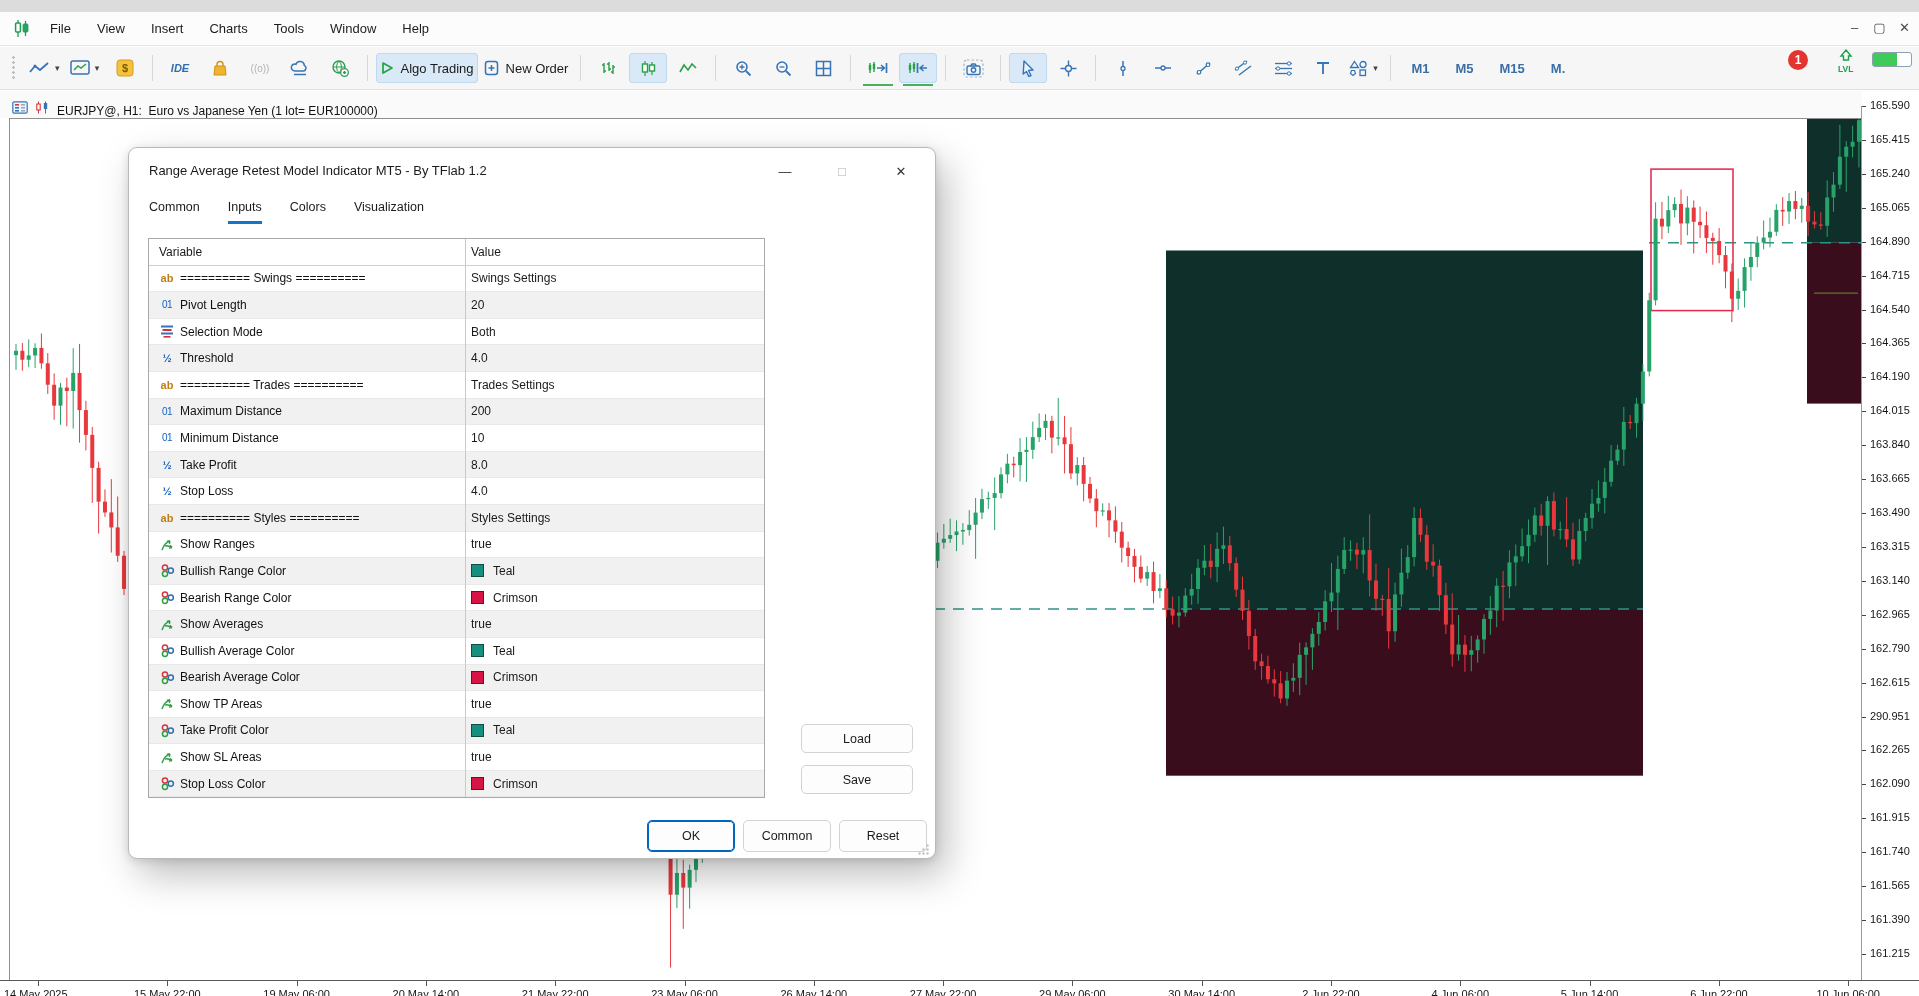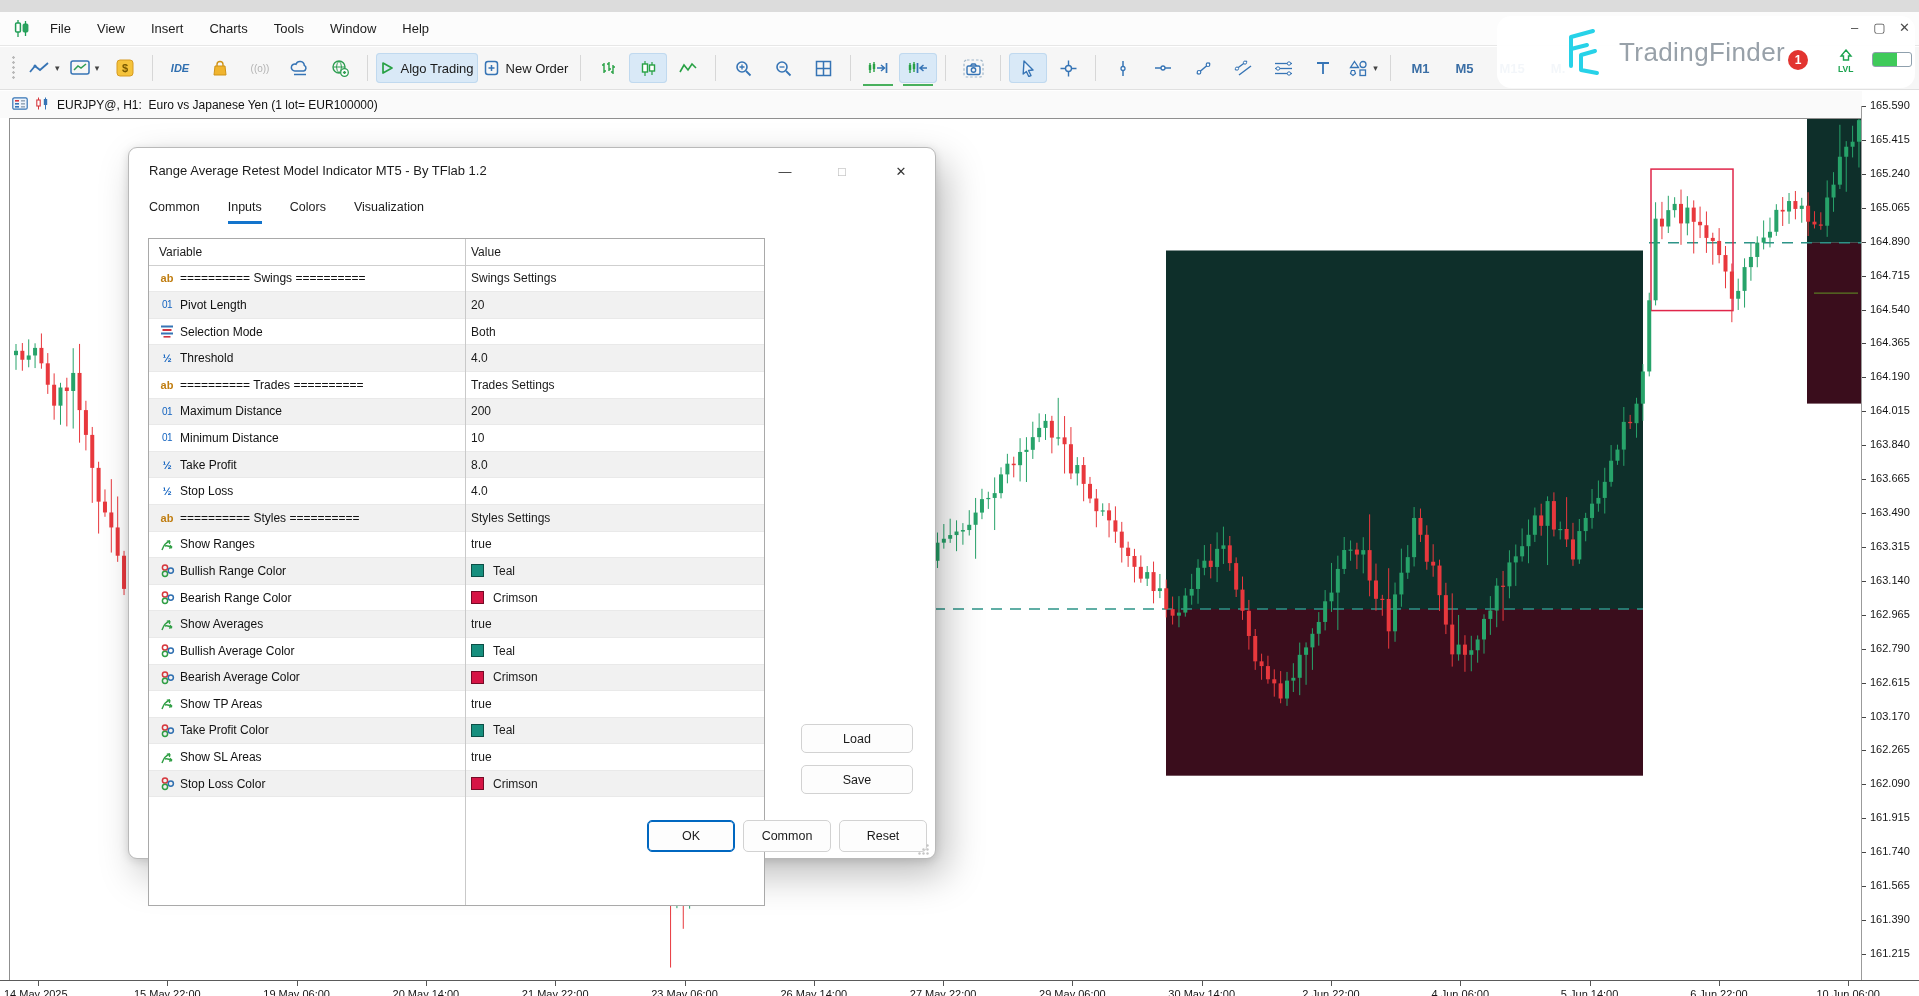--- a/index.html
+++ b/index.html
@@ -18,21 +18,21 @@
   .tb{height:30px;min-width:30px;padding:0 4px;display:flex;align-items:center;justify-content:center;
       border-radius:4px;margin:0 1px;position:relative;}
   .tb-active{background:#d9e9f7;box-shadow:inset 0 0 0 1px #c0d9ef;}
   .tb-under:after{content:"";position:absolute;left:4px;right:4px;bottom:-3px;height:2px;background:#49b05d;}
   .tb-sep{width:1px;height:26px;background:#d7d7d7;margin:0 7px;flex:0 0 1px;}
   .tb-lbl{font-size:13px;margin-left:7px;white-space:nowrap;}
   .tb-caret{font-size:9px;color:#444;margin-left:5px;}
   .tb-tf{color:#3a6ea5;font-size:13px;font-weight:bold;padding:0 8px;}
   
   #tabrow{position:absolute;left:0;top:79px;width:1862px;height:27px;background:#fafafa;
-          display:flex;align-items:center;gap:7px;padding-left:12px;box-sizing:border-box;}
+          display:flex;align-items:flex-end;gap:7px;padding-left:12px;box-sizing:border-box;}
   #tab-label{font-size:12px;white-space:pre;color:#111;}
   
   #chartwrap{position:absolute;left:9px;top:106px;width:1852px;height:862px;background:#fff;
              border-left:1px solid #8f8f8f;border-top:1px solid #8f8f8f;box-sizing:content-box;z-index:1;}
   #axisline{position:absolute;left:1861px;top:94px;width:1px;height:874px;background:#9b9b9b;z-index:4;}
   #priceaxis{position:absolute;left:1862px;top:88px;width:57px;height:880px;z-index:5;}
   .p-lbl{position:absolute;left:8px;font-size:11px;color:#151515;white-space:nowrap;}
   .p-tick{position:absolute;left:0;width:4px;height:1px;background:#444;}
   #timeaxis{position:absolute;left:0;top:968px;width:1919px;height:28px;background:#fff;
             border-top:1px solid #5a5a5a;box-sizing:border-box;z-index:5;}
@@ -55,21 +55,21 @@
   #dialog{position:absolute;left:128px;top:135px;width:806px;height:710px;background:#fff;
           border:1px solid #b9b9b9;border-radius:9px;z-index:30;
           box-shadow:10px 16px 38px rgba(0,0,0,.26),0 2px 10px rgba(0,0,0,.13);}
   #dlg-title{position:absolute;left:20px;top:15px;font-size:13px;color:#1b1b1b;white-space:nowrap;}
   .dlg-ctl{position:absolute;top:10px;width:32px;height:26px;display:flex;align-items:center;justify-content:center;
            font-size:13px;color:#333;border-radius:5px;}
   #dlg-max{color:#b3b3b3;}
   #dlg-tabs{position:absolute;left:20px;top:52px;display:flex;gap:28px;font-size:12.5px;}
   .dlg-tab{padding-bottom:7px;color:#1b1b1b;}
   .dlg-tab.active{border-bottom:3px solid #1374cc;}
-  #dlg-table{position:absolute;left:19px;top:90px;width:617px;height:668px;border:1px solid #a9a9a9;
+  #dlg-table{position:absolute;left:19px;top:90px;width:617px;height:560px;border:1px solid #a9a9a9;
              box-sizing:border-box;overflow:hidden;font-size:12px;background:#fff;}
   #dlg-vdiv{position:absolute;left:316px;top:0;bottom:0;width:1px;background:#c9c9c9;}
   .trow{height:26.6px;display:flex;align-items:center;border-bottom:1px solid #e9e9e9;box-sizing:border-box;position:relative;}
   .trow.alt{background:#f1f1f1;}
   .trow.hdr{border-bottom:1px solid #cfcfcf;}
   .t-icon{width:22px;margin-left:7px;display:flex;align-items:center;justify-content:center;flex:0 0 22px;}
   .t-label{margin-left:2px;color:#111;white-space:nowrap;}
   .t-value{position:absolute;left:322px;display:flex;align-items:center;white-space:nowrap;}
   .swatch{width:13px;height:13px;display:inline-block;border:1px solid rgba(0,0,0,.45);margin-right:9px;box-sizing:border-box;}
   .ri-ab{color:#c07d10;font-weight:bold;font-size:11px;}
@@ -1027,21 +1027,21 @@
       <div class="p-lbl" style="top: 439.98px;">163.315</div>
       <div class="p-tick" style="top: 480.895px;"></div>
       <div class="p-lbl" style="top: 473.895px;">163.140</div>
       <div class="p-tick" style="top: 514.81px;"></div>
       <div class="p-lbl" style="top: 507.81px;">162.965</div>
       <div class="p-tick" style="top: 548.725px;"></div>
       <div class="p-lbl" style="top: 541.725px;">162.790</div>
       <div class="p-tick" style="top: 582.64px;"></div>
       <div class="p-lbl" style="top: 575.64px;">162.615</div>
       <div class="p-tick" style="top: 616.555px;"></div>
-      <div class="p-lbl" style="top: 609.555px;">103.170</div>
+      <div class="p-lbl" style="top: 609.555px;">290.951</div>
       <div class="p-tick" style="top: 650.47px;"></div>
       <div class="p-lbl" style="top: 643.47px;">162.265</div>
       <div class="p-tick" style="top: 684.385px;"></div>
       <div class="p-lbl" style="top: 677.385px;">162.090</div>
       <div class="p-tick" style="top: 718.3px;"></div>
       <div class="p-lbl" style="top: 711.3px;">161.915</div>
       <div class="p-tick" style="top: 752.215px;"></div>
       <div class="p-lbl" style="top: 745.215px;">161.740</div>
       <div class="p-tick" style="top: 786.13px;"></div>
       <div class="p-lbl" style="top: 779.13px; text-align: center;">161.565</div>
@@ -1076,30 +1076,20 @@
       <div class="t-tick" style="left: 1460.3px;"></div>
       <div class="t-lbl" style="left: 1460.3px;">4 Jun 06:00</div>
       <div class="t-tick" style="left: 1589.6px;"></div>
       <div class="t-lbl" style="left: 1589.6px;">5 Jun 14:00</div>
       <div class="t-tick" style="left: 1718.9px;"></div>
       <div class="t-lbl" style="left: 1718.9px;">6 Jun 22:00</div>
       <div class="t-tick" style="left: 1848.2px;"></div>
       <div class="t-lbl" style="left: 1848.2px;">10 Jun 06:00</div>
     </div>
 
-  <div id="watermark">
-    <span id="wm-logo" style="margin-left:60px;display:flex">
-        <svg width="52" height="52" viewBox="0 0 52 52" fill="none" stroke="#27d2e8" stroke-width="4" stroke-linejoin="round" stroke-linecap="round">
-          <path d="M36 5 L14 11 L14 40"></path>
-          <path d="M14 23 L30 19"></path>
-          <path d="M38 25 L24 29 L24 44 L40 47"></path>
-        </svg>
-      </span>
-    <span id="wm-text">TradingFinder</span>
-  </div>
   <div id="notif-badge">1</div>
   <div id="lvl-wrap">
     <span id="lvl-icon"><svg width="14" height="12" viewBox="0 0 14 12">
           <path d="M7 1 L12 7 H9.5 V11 H4.5 V7 H2 z" fill="none" stroke="#1ba34f" stroke-width="1.4"></path>
         </svg></span>
     <span id="lvl-text">LVL</span>
   </div>
   <div id="battery"></div>
   <div id="win-controls">
       <span class="wc">–</span>

